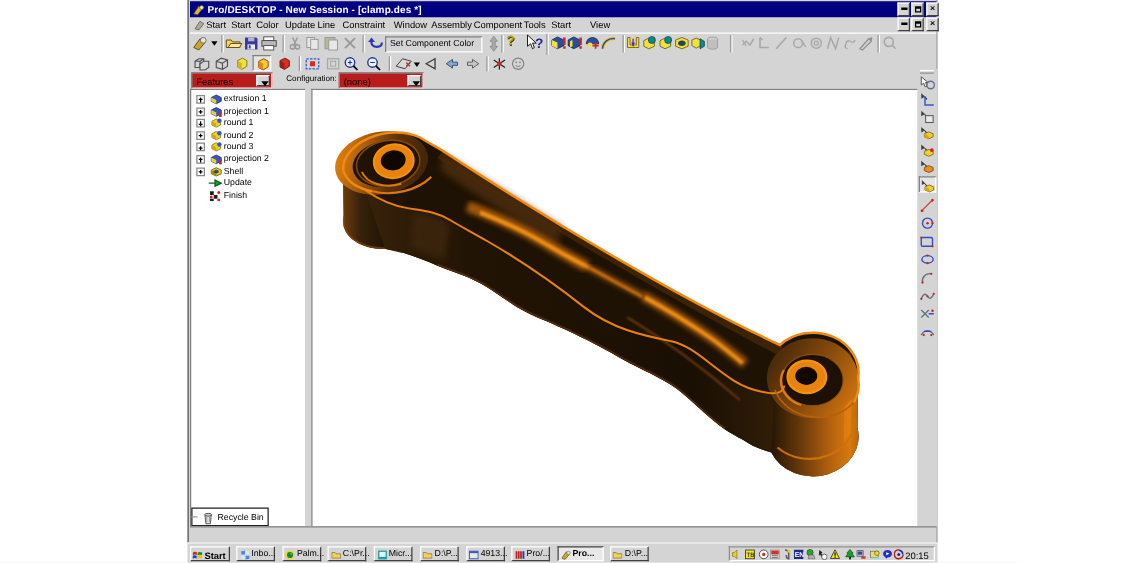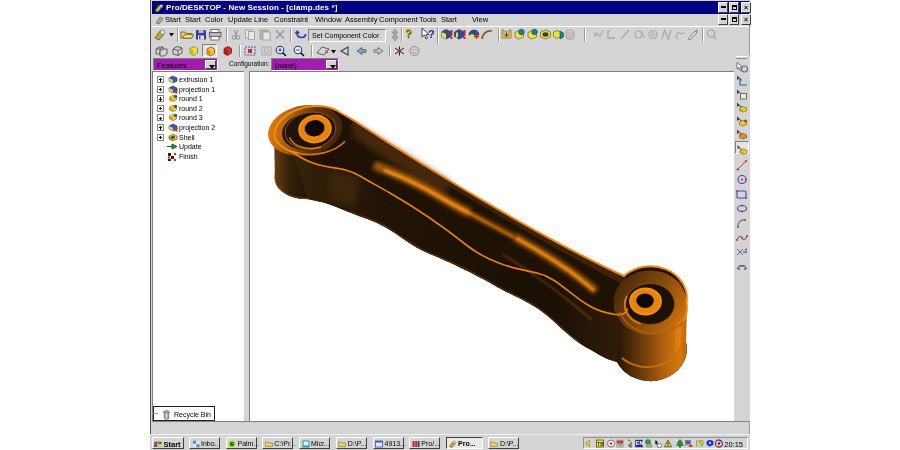--- a/index.html
+++ b/index.html
@@ -22,21 +22,21 @@
 #menubar { position:absolute; left:1px; top:14px; width:597px; height:12px;
   background:#d4d4d4; }
 .mi { position:absolute; top:1px; font-size:7.5px; color:#000; white-space:nowrap; }
 
 .tbface { position:absolute; background:#d4d4d4; }
 .sep { position:absolute; width:2px; border-left:1px solid #9a9a9a; border-right:1px solid #fff; }
 .ic { position:absolute; width:14px; height:13px; }
 .ic svg { position:absolute; left:0; top:0; }
 
 
-.combo { position:absolute; background:#a21caf; border-top:1px solid #808080;
+.combo { position:absolute; background:#b91c1c; border-top:1px solid #808080;
   border-left:1px solid #808080; border-bottom:1px solid #fff; border-right:1px solid #fff;
   font-size:7.5px; color:#000; }
 .combo .txt { position:absolute; left:3px; top:2px; white-space:nowrap; }
 .combo .drop { position:absolute; right:1px; top:1px; bottom:1px; width:11px;
   background:#d4d4d4; border-top:1px solid #fff; border-left:1px solid #fff;
   border-right:1px solid #404040; border-bottom:1px solid #404040; }
 .combo .drop:after { content:""; position:absolute; left:2.5px; top:4px;
   border:3px solid transparent; border-top:4px solid #000; }
 
 

